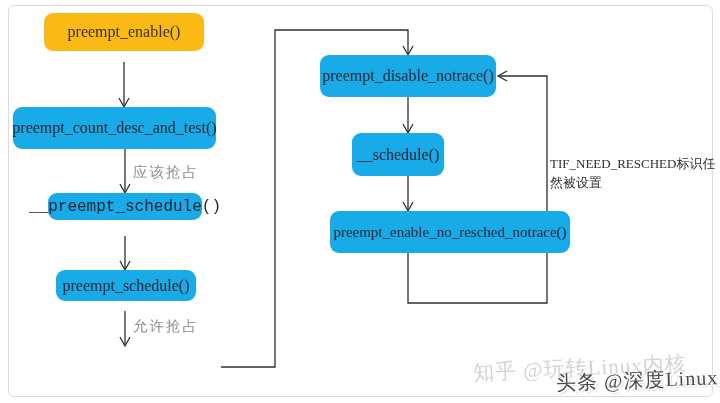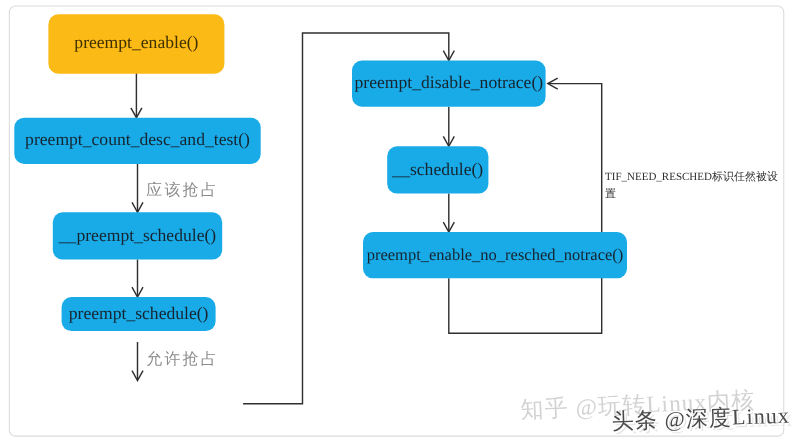--- a/index.html
+++ b/index.html
@@ -6,34 +6,34 @@
   body{width:720px;height:403px;position:relative;overflow:hidden;
        font-family:"Liberation Serif","DejaVu Serif",serif;}
   .canvas{position:absolute;inset:0;}
   .panel{position:absolute;left:8px;top:5px;width:703px;height:390px;
          border:1px solid #dcdcdc;border-radius:6px;background:#fff;}
   svg.edges{position:absolute;left:0;top:0;width:720px;height:403px;pointer-events:none;}
   .node{position:absolute;display:flex;align-items:center;justify-content:center;
         border-radius:9px;background:var(--node-fill,#19abe8);
         color:#16242f;font-size:16px;white-space:nowrap;text-align:center;}
   .node.start{background:var(--start-fill,#fbba15);color:#3f3000;}
-  .n1{left:44px;top:13px;width:160px;height:54px;}
-  .n2{left:13px;top:107px;width:224px;height:42px;}
-  .n3{left:48px;top:193px;width:154px;height:43px;}
+  .n1{left:44px;top:13px;width:160px;height:38px;}
+  .n2{left:13px;top:107px;width:203px;height:42px;}
+  .n3{left:48px;top:193px;width:154px;height:27px;font-family:Liberation Mono, monospace;}
   .n4{left:56px;top:270px;width:140px;height:31px;}
   .n5{left:31px;top:346px;width:190px;height:42px;font-size:15.5px;}
   .n6{left:320px;top:55px;width:176px;height:42px;}
   .n7{left:352px;top:133px;width:92px;height:43px;}
   .n8{left:288px;top:211px;width:240px;height:42px;font-size:15px;margin-left:42px;}
   .edge-label{position:absolute;color:var(--edge-label,#8c8c8c);font-size:14.5px;
               letter-spacing:2px;white-space:nowrap;}
   .el-should{left:133px;top:163px;text-align:right;}
   .el-allow{left:133px;top:317px;}
   .loop-note{position:absolute;left:550px;top:155px;width:166px;
-             color:#2e2e2e;font-size:10px;line-height:1.45;}
+             color:#2e2e2e;font-size:13px;line-height:1.45;}
   .wm{position:absolute;white-space:nowrap;font-family:"Liberation Serif","DejaVu Serif",serif;}
   .wm-zhihu{left:473px;top:354px;font-size:21px;color:#d2d2d2;
             transform:rotate(-2.5deg);letter-spacing:1px;}
   .wm-toutiao{left:556px;top:367px;font-size:20px;color:#4a4a4a;
               transform:rotate(-2deg);letter-spacing:1px;
               text-shadow:1.5px 1.5px 0 #fff,2.5px 2.5px 0 #e2e2e2;}
 </style>
 </head>
 <body>
 

